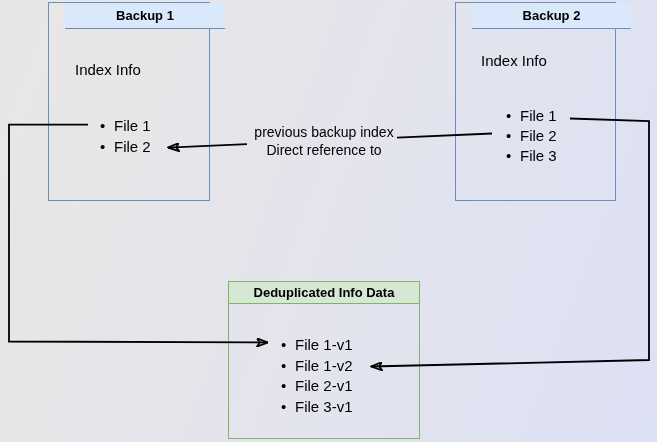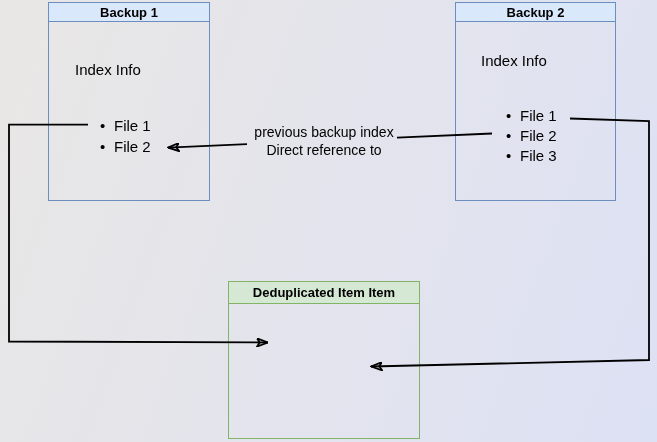--- a/index.html
+++ b/index.html
@@ -36,23 +36,24 @@
     box-sizing:border-box;
     width:100%;
     display:flex;
     align-items:center;
     justify-content:center;
     font-weight:bold;
     font-size:13px;
     line-height:13px;
   }
   .node.blue .node-header{
-    height:19px;
+    height:26px;
     background:var(--blue-fill);
     border-bottom:1px solid var(--blue-border);
+    margin-left:16px;
   }
   .node.green .node-header{
     height:22px;
     background:var(--green-fill);
     border-bottom:1px solid var(--green-border);
   }
   .subtitle{
     position:absolute;
     font-size:15px;
     line-height:18px;
@@ -132,22 +133,28 @@
     <div class="subtitle">Index Info</div>
     <ul class="filelist">
       <li>File 1</li>
       <li>File 2</li>
       <li>File 3</li>
     </ul>
   </div>
 
   <div class="node green" id="dedup">
     <div class="node-header">
-      <span>Deduplicated Item Item</span>
+      <span>Deduplicated Info Data</span>
     </div>
+    <ul class="filelist">
+      <li>File 1-v1</li>
+      <li>File 1-v2</li>
+      <li>File 2-v1</li>
+      <li>File 3-v1</li>
+    </ul>
   </div>
 
   <svg class="connectors" viewBox="0 0 657 442" xmlns="http://www.w3.org/2000/svg">
     <defs>
       <marker id="arrowhead" viewBox="0 0 12 9" refX="11.5" refY="4.5" markerWidth="12" markerHeight="9" markerUnits="userSpaceOnUse" orient="auto">
         <path d="M0.5,0.4 L11.5,4.5 L0.5,8.6 L3.2,4.5 Z" fill="#000000" stroke="none"></path>
       </marker>
     </defs>
     <path d="M492,133.5 L397,137.7"></path>
     <path d="M247,144.2 L168,147.6" marker-end="url(#arrowhead)"></path>

